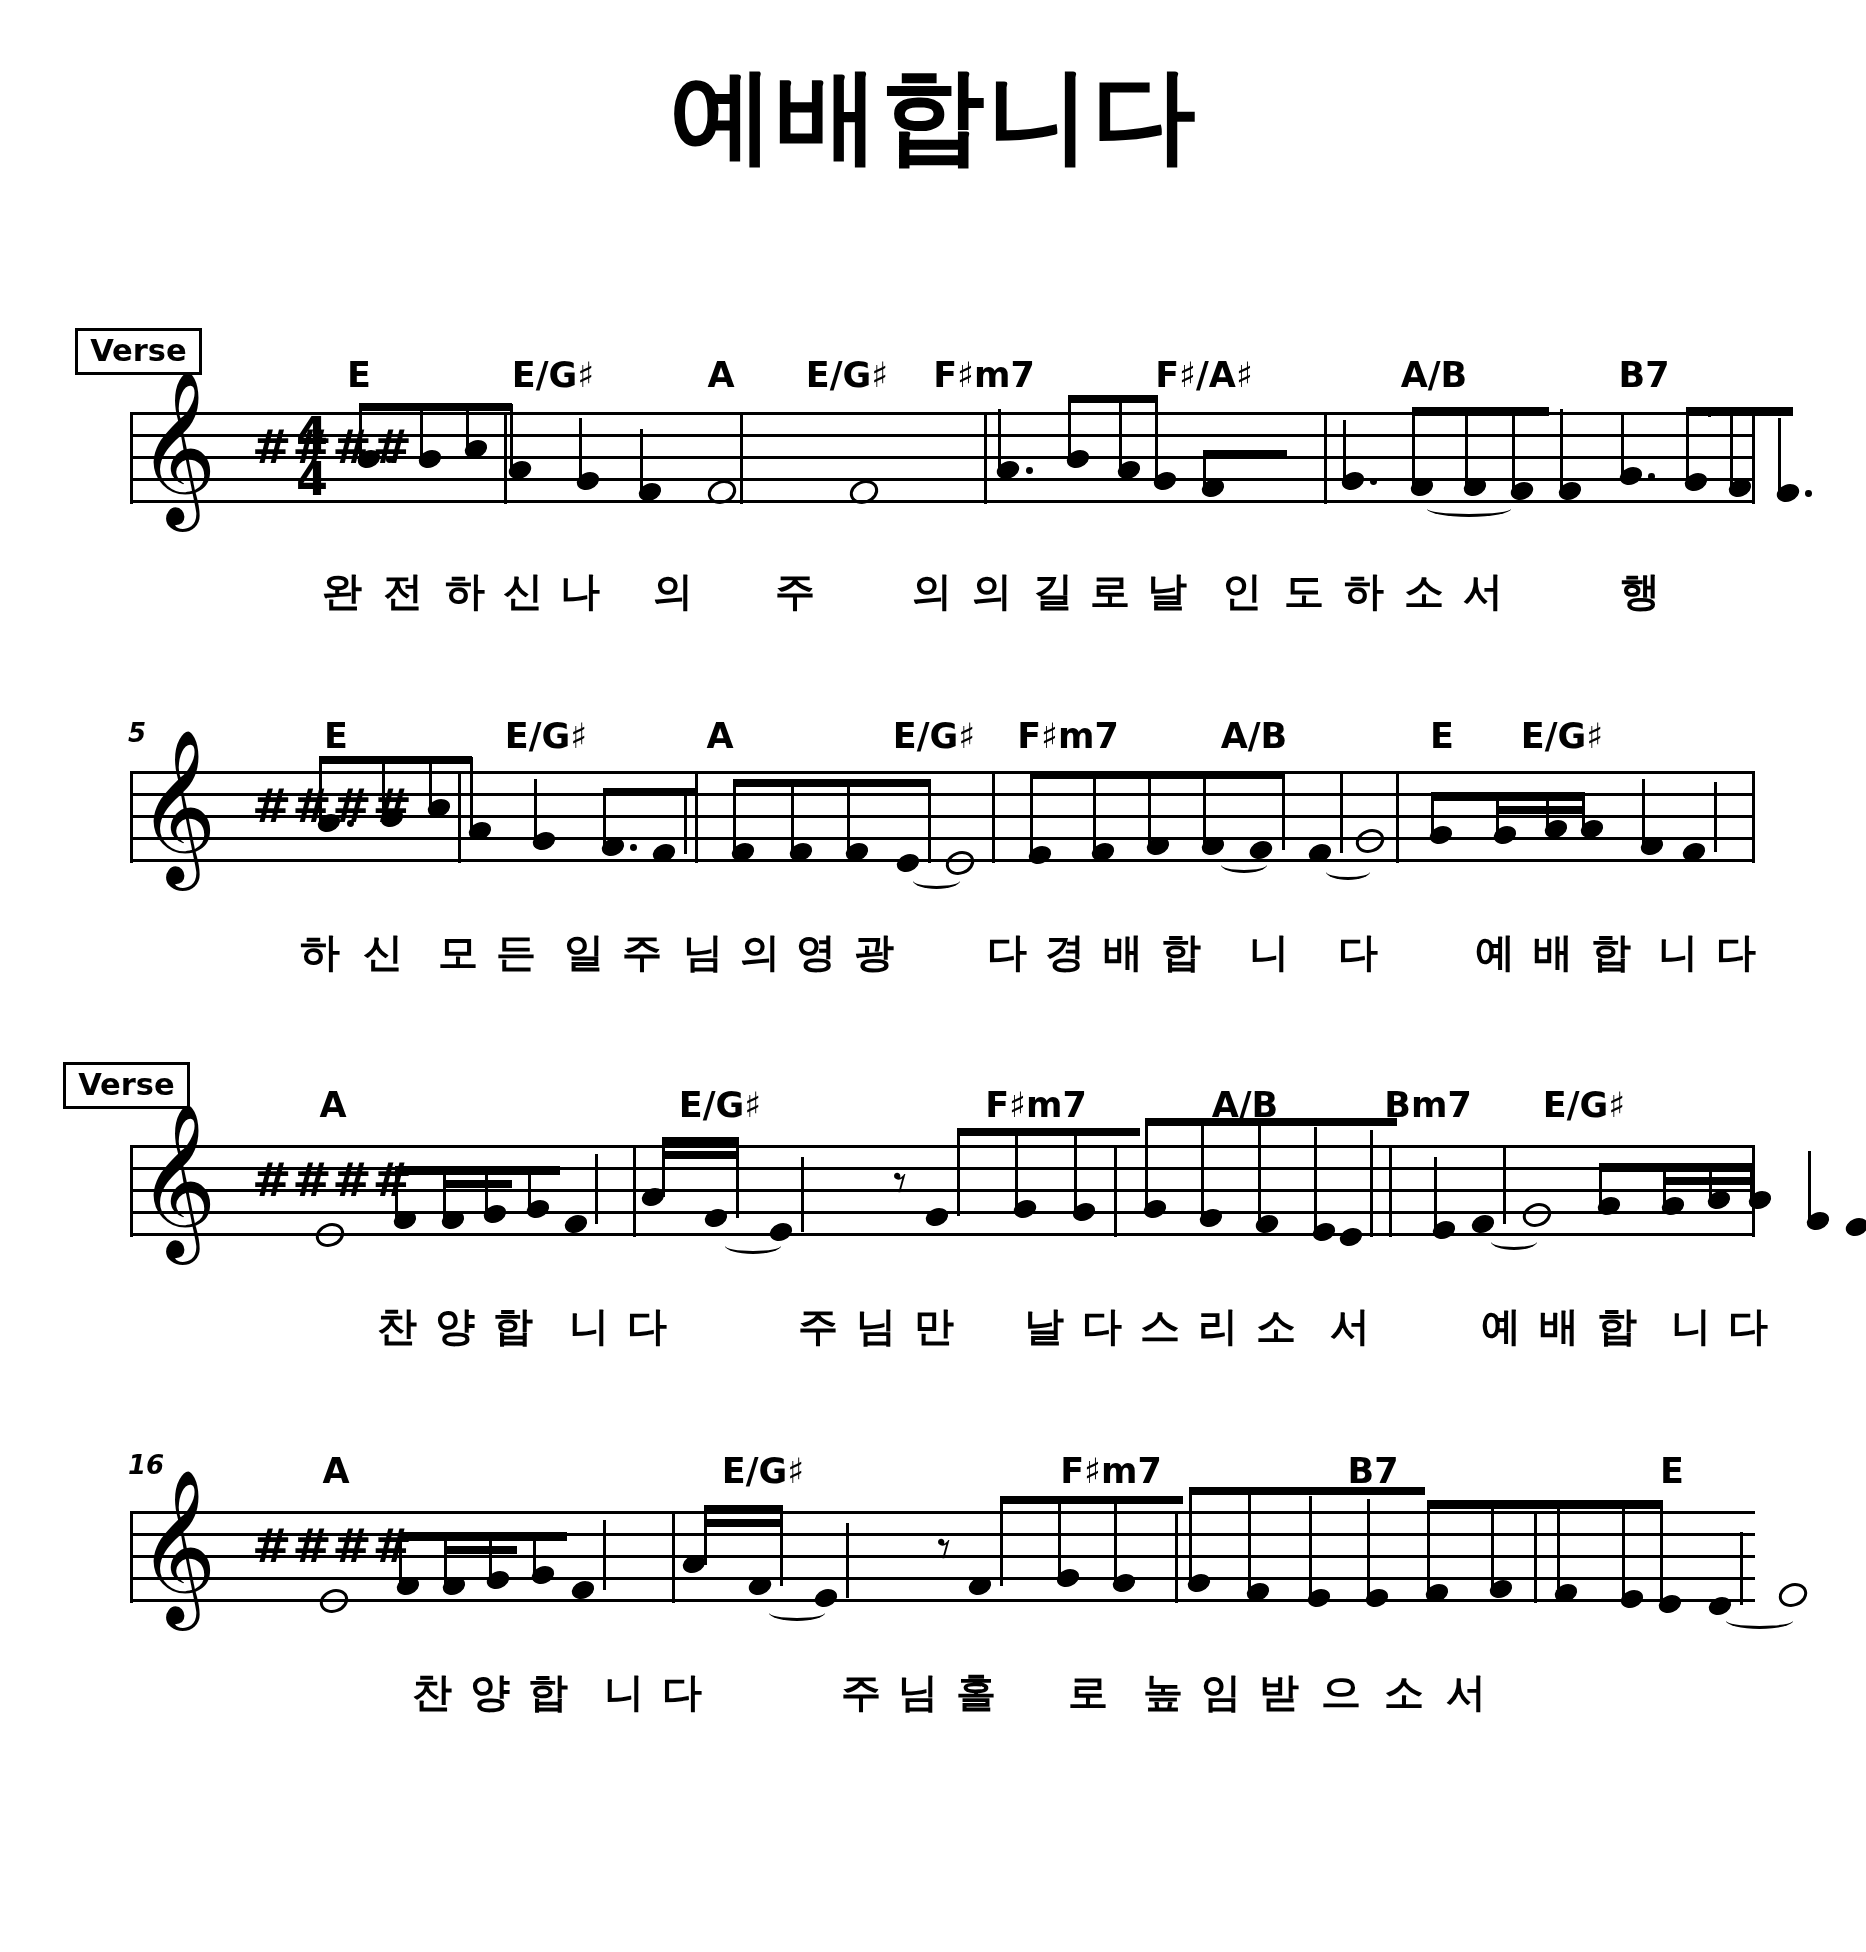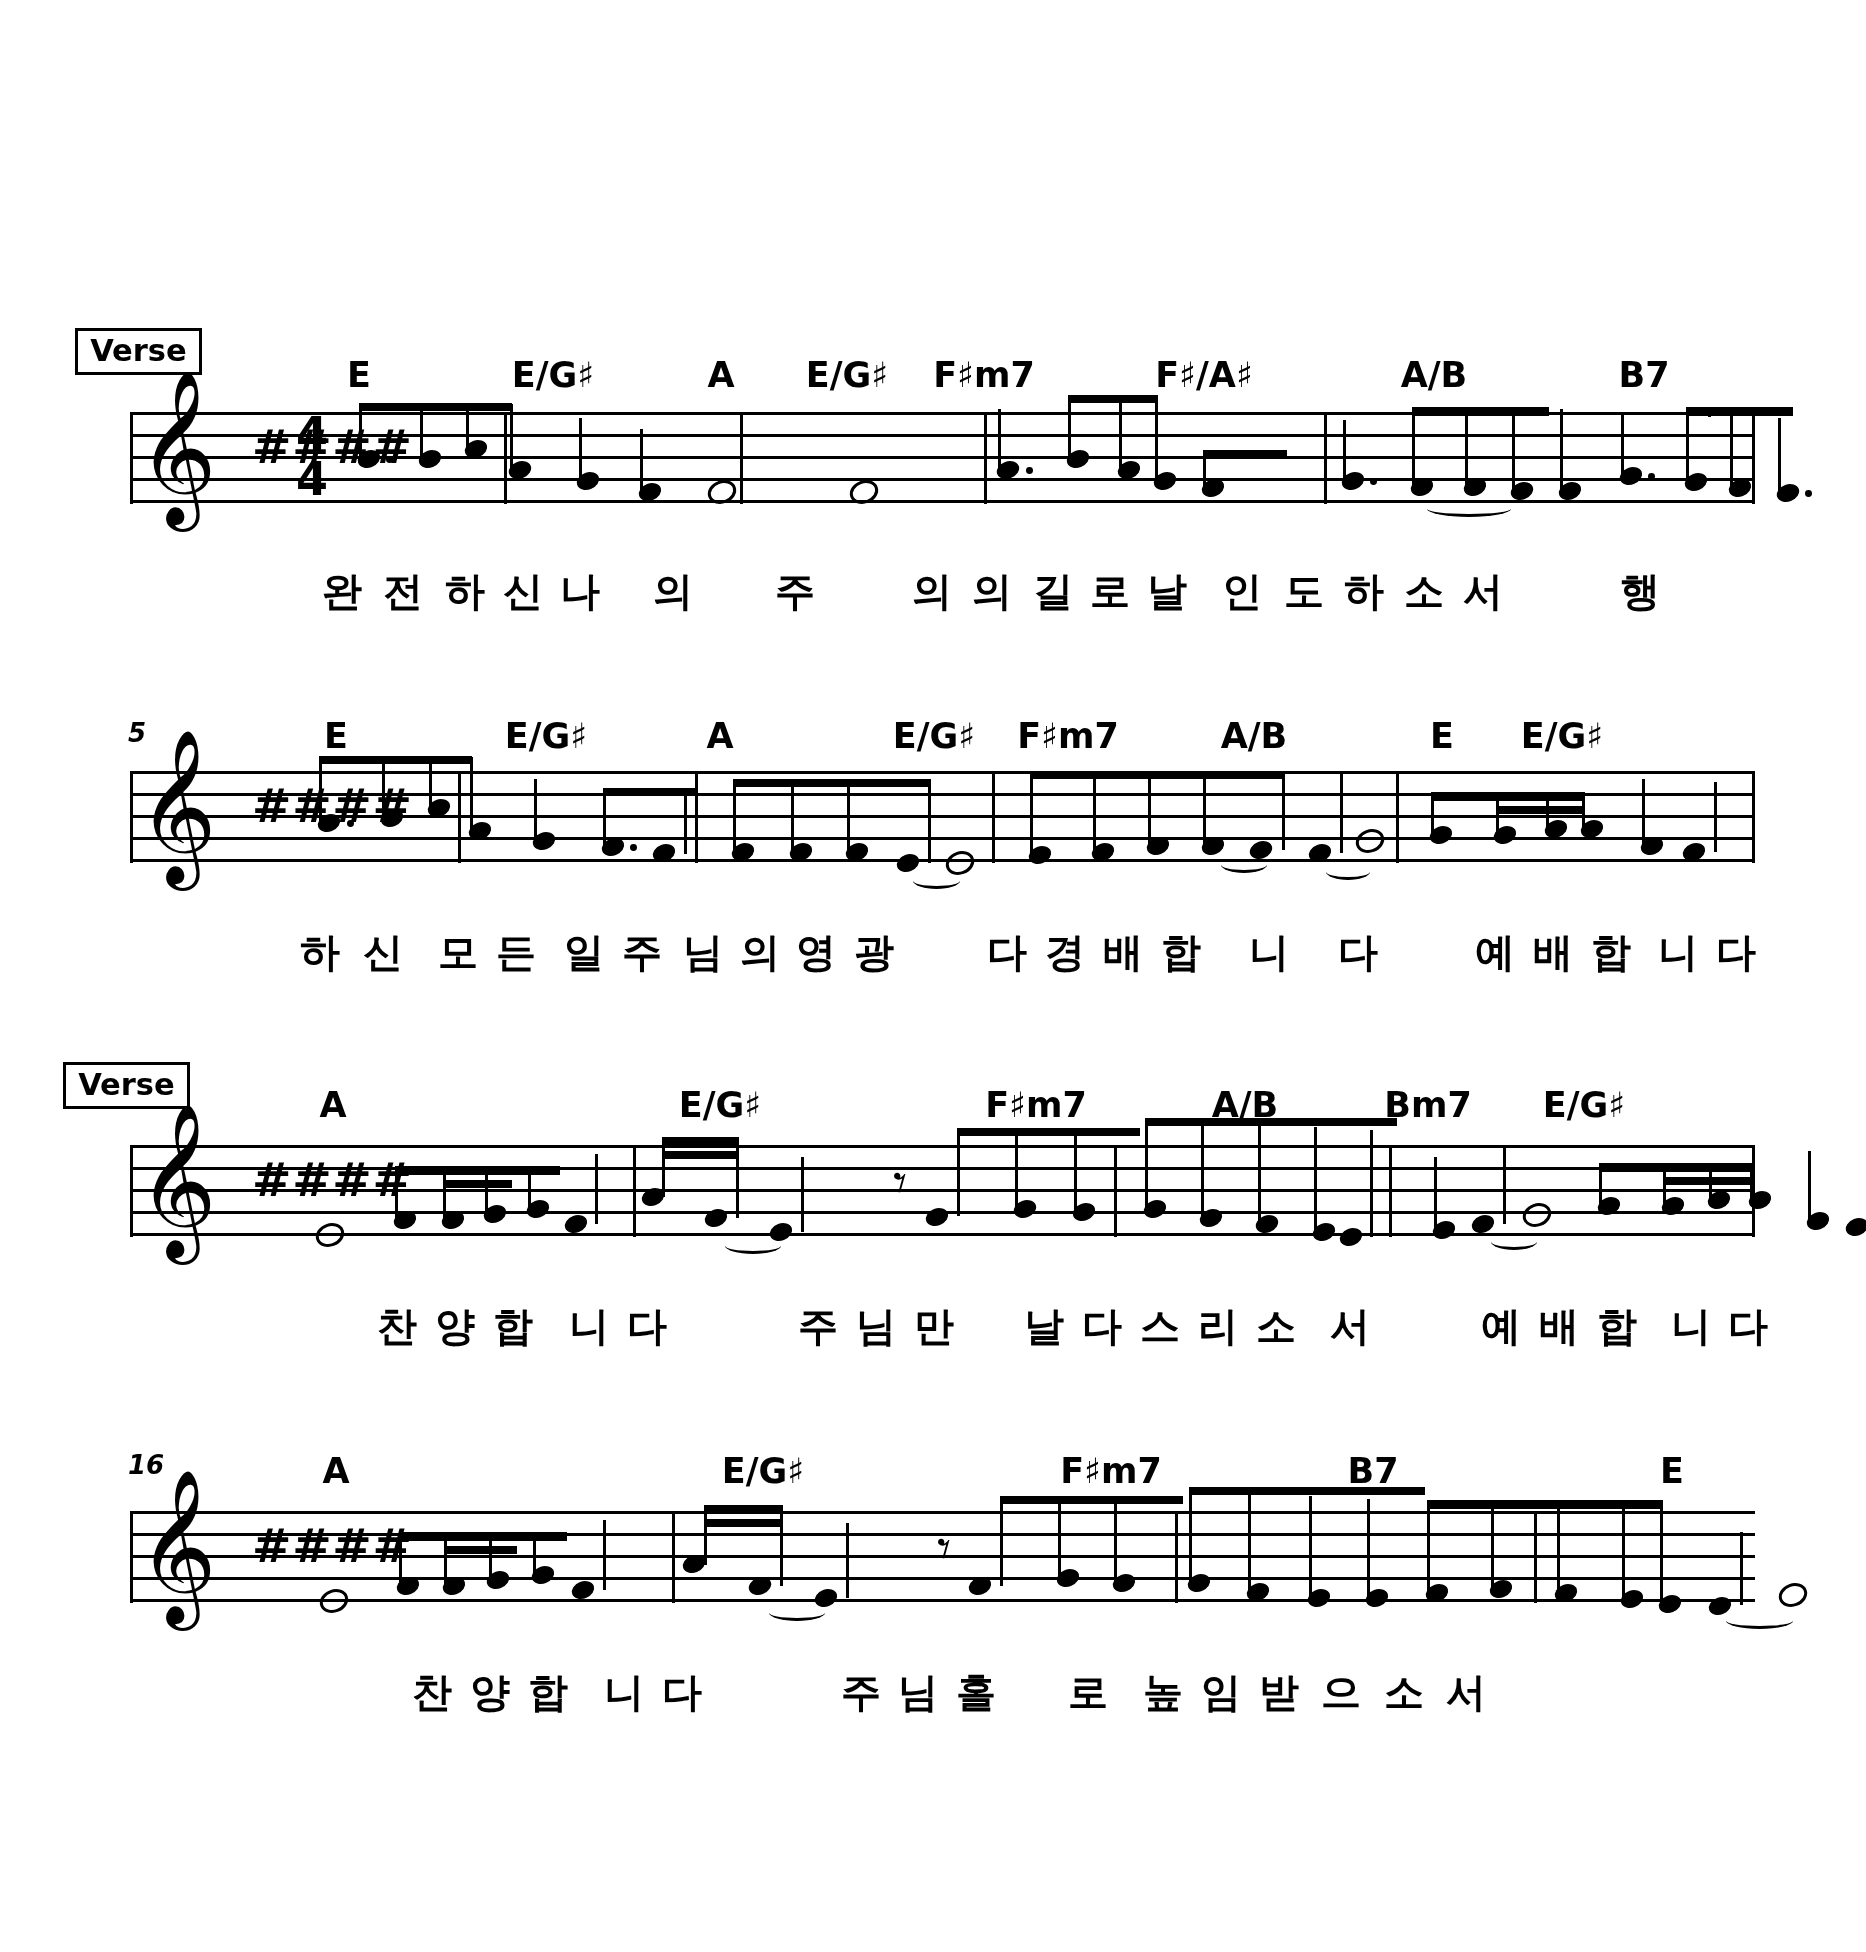--- a/index.html
+++ b/index.html
@@ -202,20 +202,21 @@
     position: absolute;
     border-bottom: 3.1px solid #000;
     border-radius: 50%;
     height: 13.7px;
   }
 </style>
 </head>
 <body>
 
 <div class="sheet-header">
+  <div class="song-title">예배합니다</div>
 </div>
 
 <div class="system" style="height:359px;">
   <div class="section-tag" style="left:75px; top:385px; top:0px;">Verse</div>
 
   <div class="staff" style="top:84px;">
     <div class="line l0"></div>
     <div class="line l1"></div>
     <div class="line l2"></div>
     <div class="line l3"></div>

